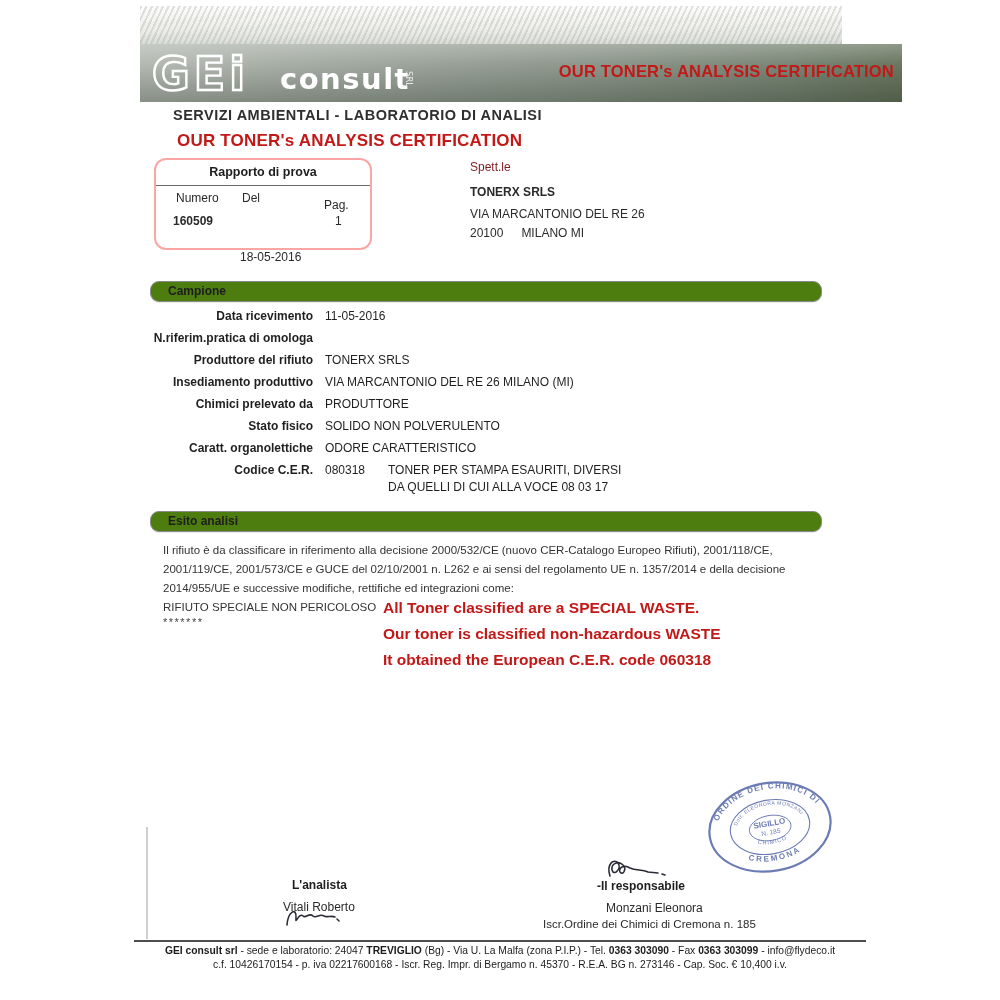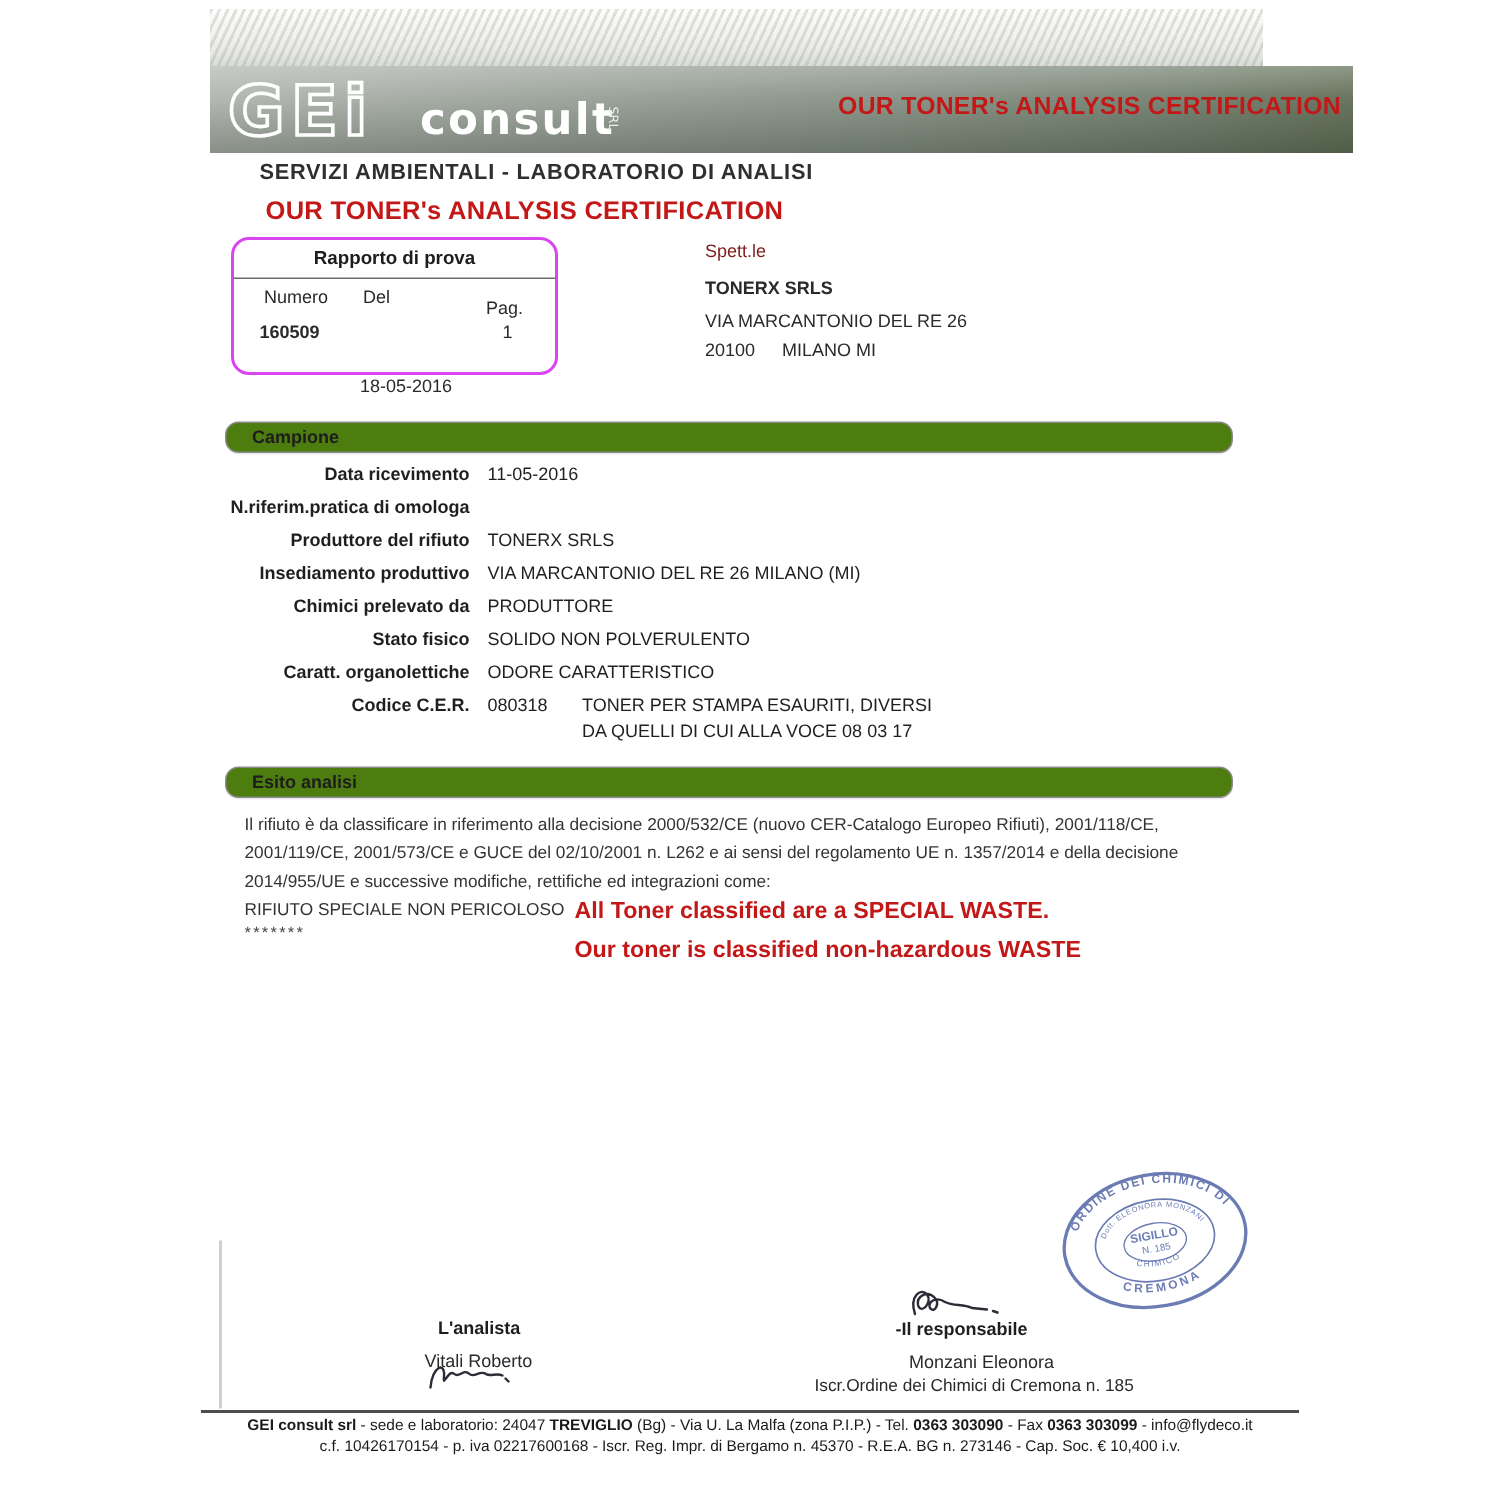--- a/index.html
+++ b/index.html
@@ -24,21 +24,21 @@
       linear-gradient(100deg, #b2b7b0 0%, #9ca49b 30%, #899387 58%, #73806f 85%, #637058 100%);
   }
   #banner-title {
     right:8px; top:18px; font-size:16.5px; font-weight:bold; color:var(--red);
     letter-spacing:.2px; white-space:nowrap;
   }
   #tagline { left:173px; top:107px; font-size:14.5px; font-weight:600; color:#2f2f2f; letter-spacing:.5px; }
   #heading2 { left:177px; top:131px; font-size:17px; font-weight:bold; color:var(--red); letter-spacing:.2px; }
 
   
-  #report-box { left:154px; top:158px; width:214px; height:88px; border:2px solid #d946ef; border-radius:12px; background:#fff; }
+  #report-box { left:154px; top:158px; width:214px; height:88px; border:2px solid #fca5a5; border-radius:12px; background:#fff; }
   #report-box .rb-title { position:absolute; top:5px; left:0; right:0; text-align:center; font-weight:bold; font-size:12.5px; color:#1d1d1d; }
   #report-box .rb-divider { position:absolute; top:25px; left:0; right:0; border-bottom:1.5px solid #6a6a6a; }
   #report-box .rb-item { position:absolute; font-size:12px; color:#2a2a2a; white-space:nowrap; }
 
   
   .recip { left:470px; font-size:12px; color:#2a2a2a; white-space:nowrap; }
 
   
   .section-header {
     left:150px; width:653px; height:19px; border:1.5px solid #8a8a8a; border-radius:9px;
@@ -183,20 +183,21 @@
 <div class="abs section-header" style="top:511px;">
   <span>Esito analisi</span>
 </div>
 
 <div class="abs" id="esito-paragraph">Il rifiuto è da classificare in riferimento alla decisione 2000/532/CE (nuovo CER-Catalogo Europeo Rifiuti), 2001/118/CE, 2001/119/CE, 2001/573/CE e GUCE del 02/10/2001 n.  L262 e ai sensi del regolamento UE n. 1357/2014 e della decisione 2014/955/UE  e successive modifiche, rettifiche ed integrazioni come:</div>
 <div class="abs" id="classification">RIFIUTO SPECIALE NON PERICOLOSO</div>
 <div class="abs" id="asterisks">*******</div>
 <div class="abs" id="red-note">
     <div>All Toner classified are a SPECIAL WASTE.</div>
     <div>Our toner is  classified non-hazardous WASTE</div>
+    <div>It obtained the European C.E.R. code  060318</div>
   </div>
 
 <div class="abs" id="stamp-wrap">
   <svg width="140" height="110" viewBox="0 0 140 110">
     <defs>
       <path id="st-top" d="M 16,55 A 54,38 0 0 1 124,55"></path>
       <path id="st-bot" d="M 20,55 A 50,34 0 0 0 120,55"></path>
       <path id="st-int" d="M 36,55 A 34,22 0 0 1 104,55"></path>
       <path id="st-inb" d="M 42,55 A 28,17 0 0 0 98,55"></path>
     </defs>

